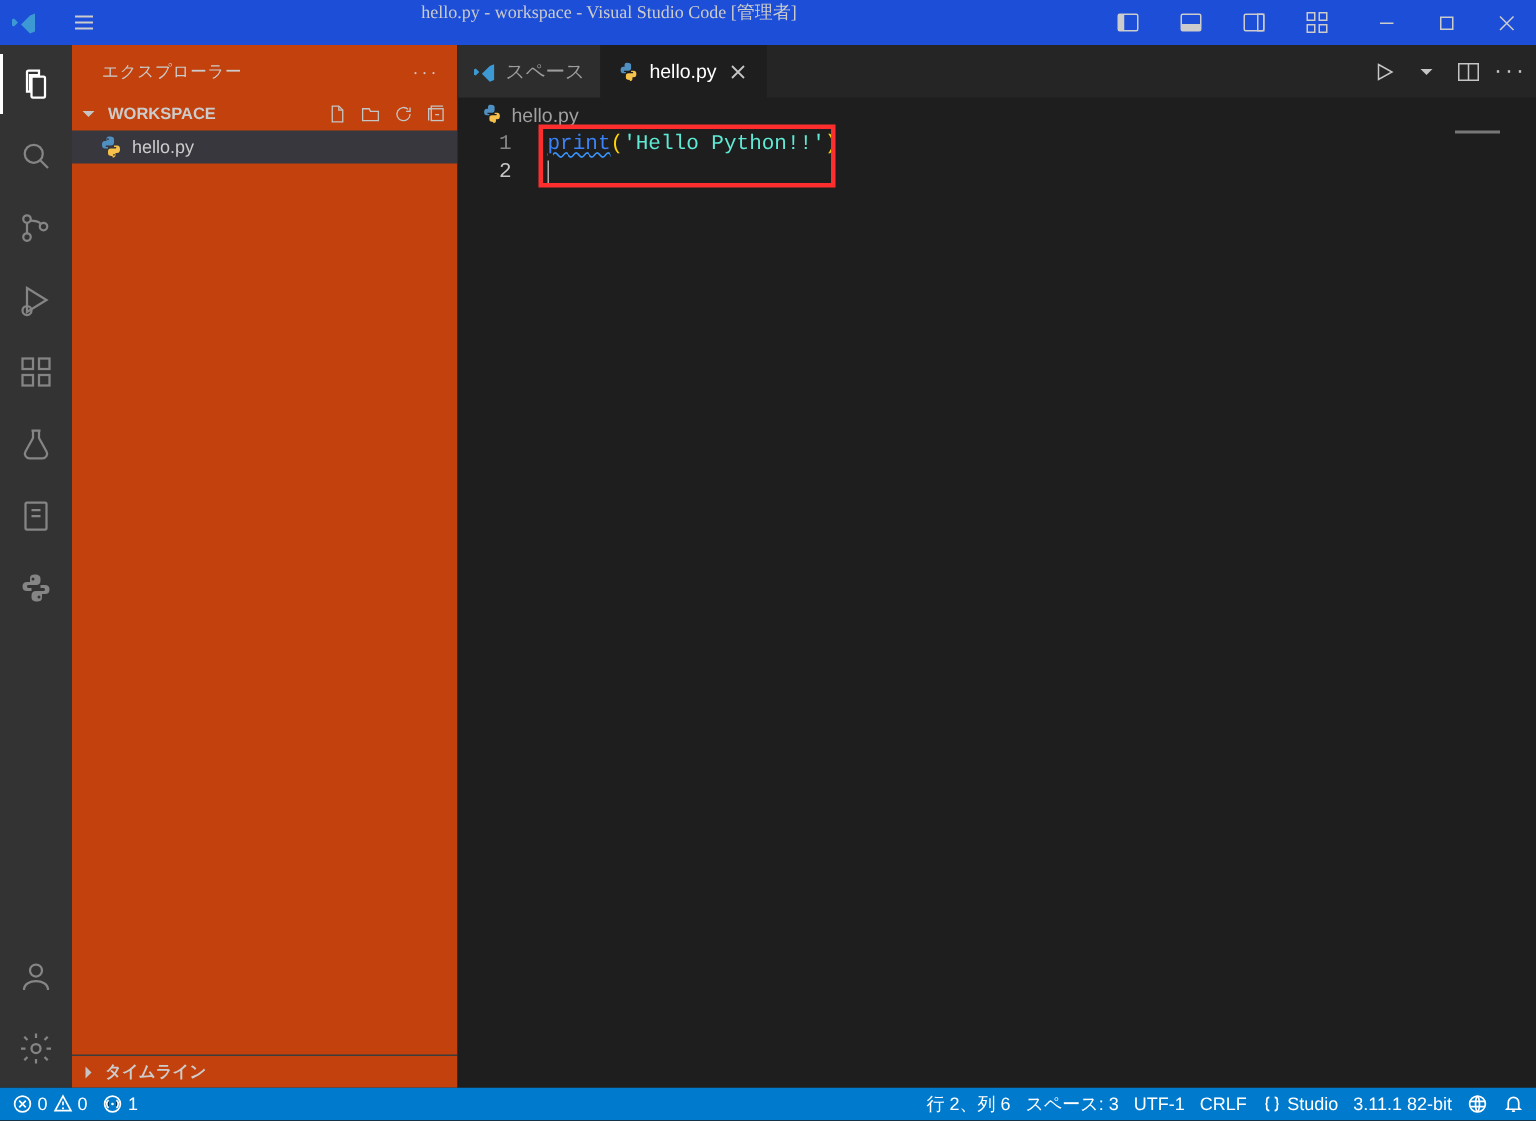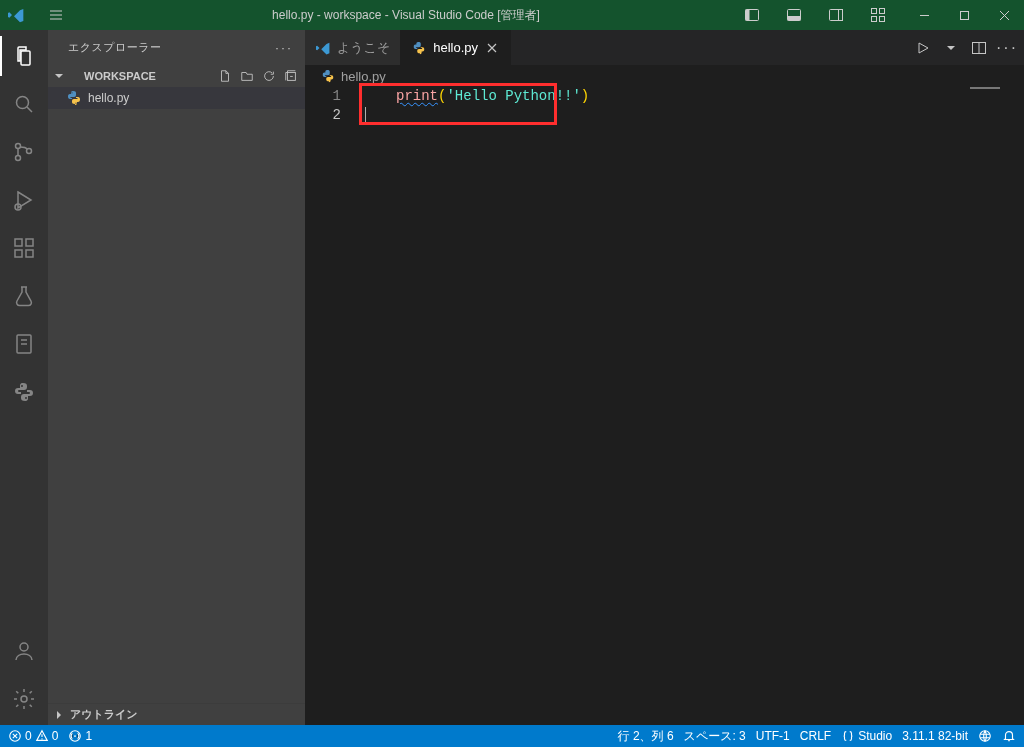--- a/index.html
+++ b/index.html
@@ -1,44 +1,44 @@
 <!DOCTYPE html>
 <html><head>
 <meta charset="utf-8">
 <style>
   * { box-sizing: border-box; margin: 0; padding: 0; }
   html, body { width: 1024px; height: 747px; overflow: hidden; font-family: "Segoe UI", "Meiryo", sans-serif; background: #1e1e1e; color: #cccccc; }
 
   
-  .titlebar { height: 30px; background: #14532d; display: flex; align-items: center; color: #cccccc; font-size: 12px; }
+  .titlebar { height: 30px; background: #1d4ed8; display: flex; align-items: flex-start; color: #cccccc; font-size: 12px; font-family: Liberation Serif, serif; }
   .titlebar .menu-icon { width: 48px; height: 30px; display:flex; align-items:center; justify-content:center; }
   .titlebar .app-icon { width: 32px; height: 30px; display:flex; align-items:center; justify-content:center; }
   .titlebar .title { flex: 1; text-align: center; white-space: nowrap; overflow:hidden; }
   .titlebar .layout-icons { display:flex; align-items:center; gap:2px; padding-right:6px; }
   .titlebar .layout-icons .licon,
   .titlebar .win-controls .wbtn { width: 40px; height:30px; display:flex; align-items:center; justify-content:center; }
   .titlebar .win-controls { display:flex; }
   svg { display:block; }
 
   
   .main { display:flex; height: calc(747px - 30px - 22px); }
 
   
   .activitybar { width: 48px; background: #333333; display:flex; flex-direction:column; justify-content:space-between; align-items:center; padding-top:6px; padding-bottom:6px; }
   .activitybar .top, .activitybar .bottom { display:flex; flex-direction:column; align-items:center; gap:8px; }
   .activitybar .abtn { width:48px; height:40px; display:flex; align-items:center; justify-content:center; color:#858585; position:relative; }
   .activitybar .abtn.active { color:#ffffff; }
   .activitybar .abtn.active::before { content:""; position:absolute; left:0; top:0; bottom:0; width:2px; background:#ffffff; }
 
   
-  .sidebar { width: 257px; background:#404040; display:flex; flex-direction:column; font-size:12px; color:#cccccc; }
+  .sidebar { width: 257px; background:#c2410c; display:flex; flex-direction:column; font-size:12px; color:#cccccc; }
   .sidebar .sb-header { height:35px; display:flex; align-items:center; justify-content:space-between; padding:0 12px 0 20px; }
   .sb-header .sb-title { font-size:11px; letter-spacing:0.5px; }
   .sidebar .ws-header { height:22px; display:flex; align-items:center; justify-content:space-between; padding:0 6px 0 4px; font-weight:700; }
-  .ws-header .ws-left { display:flex; align-items:center; gap:18px; }
+  .ws-header .ws-left { display:flex; align-items:center; gap:6px; }
   .ws-header .ws-actions { display:flex; align-items:center; gap:6px; }
   .ws-header .ws-actions .wsicon { width:16px; height:16px; display:flex; align-items:center; justify-content:center; color:#c5c5c5; }
   .sidebar .file-row { height:22px; display:flex; align-items:center; gap:6px; padding-left:18px; background:#37373d; }
   .sidebar .collapsed-sec { height:22px; display:flex; align-items:center; gap:4px; padding-left:4px; border-top:1px solid #3c3c3c; }
   .sidebar .filler { flex:1; }
 
   .chev { width:14px; height:14px; display:inline-flex; align-items:center; justify-content:center; color:#c5c5c5; }
 
   .py-icon { width:16px; height:16px; }
 
@@ -52,21 +52,21 @@
   .editor-actions { position:absolute; right:6px; top:5px; height:25px; display:flex; align-items:center; gap:6px; color:#c5c5c5; }
   .editor-actions .eact { width:22px; height:22px; display:flex; align-items:center; justify-content:center; }
 
   .breadcrumb { height:22px; display:flex; align-items:center; gap:6px; padding-left:16px; font-size:13px; color:#a0a0a0; }
 
   .codelines { position:relative; font-family: "Consolas", "Courier New", monospace; font-size:14px; line-height:19px; }
   .gutter { position:absolute; left:0; top:0; width:50px; text-align:right; color:#858585; padding-right:14px; }
   .codetext { margin-left:60px; white-space:pre; }
   .hl-box { position:absolute; border:3px solid #ff2e2e; }
 
-  .tok-fn   { color:#fca5a5;margin-left:31px; }
+  .tok-fn   { color:#3b82f6; }
   .tok-par  { color:#ffd602; }
   .tok-str  { color:#5eead4; }
   .tok-cursor { display:inline-block; width:1px; height:16px; background:#aeafad; vertical-align:text-bottom; }
   .underline-wave { text-decoration: underline wavy #3794ff; text-decoration-thickness:1px; text-underline-offset:2px; }
 
   .minimap { position:absolute; right:14px; top:57px; width:40px; height:18px; }
   .minimap .mm1 { width:30px; height:2px; background:#777; margin-bottom:2px; }
   .scrollbar-v { position:absolute; right:0; top:57px; bottom:0; width:14px; background:transparent; }
 
   
@@ -258,33 +258,33 @@
       </span>
       <span>hello.py</span>
     </div>
     <div class="filler"></div>
     <div class="collapsed-sec">
       <span class="chev">
           <svg width="12" height="12" viewBox="0 0 12 12">
             <path fill="#c5c5c5" d="M4 2l4 4-4 4z"></path>
           </svg>
         </span>
-      <span style="font-weight:700; font-size:11px;">アウトライン</span>
+      <span style="font-weight:700; font-size:11px;">タイムライン</span>
     </div>
   </div>
 
   <div class="editorarea">
     <div class="tabs">
       <div class="tab">
         <span class="tabicon">
             <svg width="14" height="14" viewBox="0 0 24 24">
               <path fill="#3c99d4" d="M23 3v18l-5 2-9-9 9-9 5-2zM2 8l4 4-4 4-2-1V9l2-1z"></path>
             </svg>
           </span>
-        <span>ようこそ</span>
+        <span>スペース</span>
       </div>
       <div class="tab active">
         <span class="tabicon">
             <svg width="14" height="14" viewBox="0 0 16 16">
               <path fill="#4f8fc1" d="M7 1C5 1 5 2.3 5 3v1H4C2.5 4 2 5 2 6.5S2.5 9 4 9h2V8H5c-.6 0-.6-.5-.6-.5S4.4 7 5 7h3c1.4 0 2-.8 2-2V3c0-1.3-.6-2-3-2z"></path>
               <path fill="#f6c24b" d="M9 15c2 0 2-1.3 2-2v-1h1c1.5 0 2-1 2-2.5S13.5 7 12 7h-2v1h1c.6 0 .6.5.6.5s0 .5-.6.5H8c-1.4 0-2 .8-2 2v1c0 1.3.6 2 3 2z"></path>
             </svg>
           </span>
         <span>hello.py</span>
         <span class="close">

